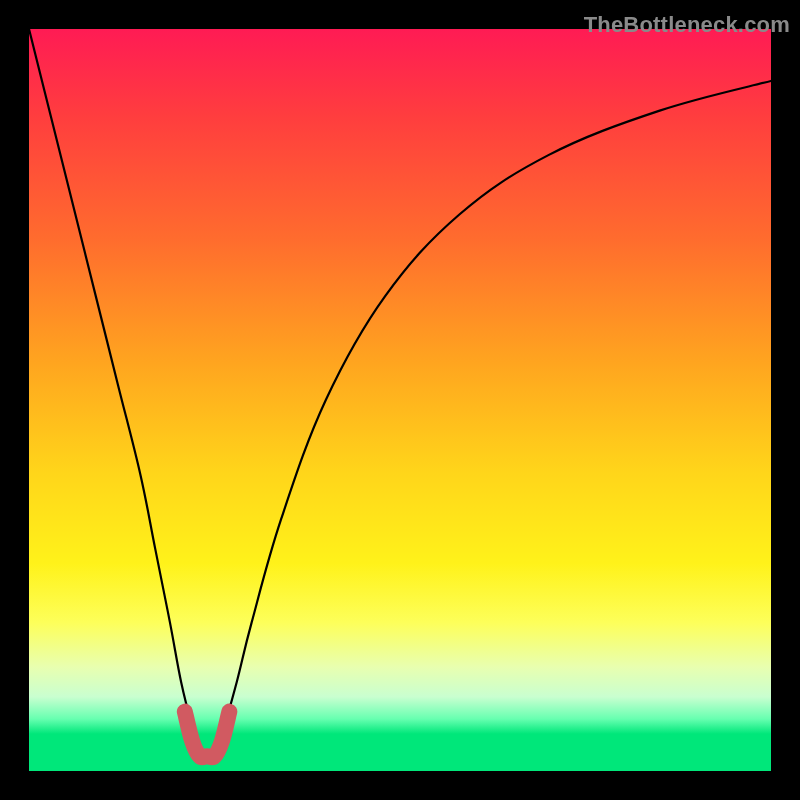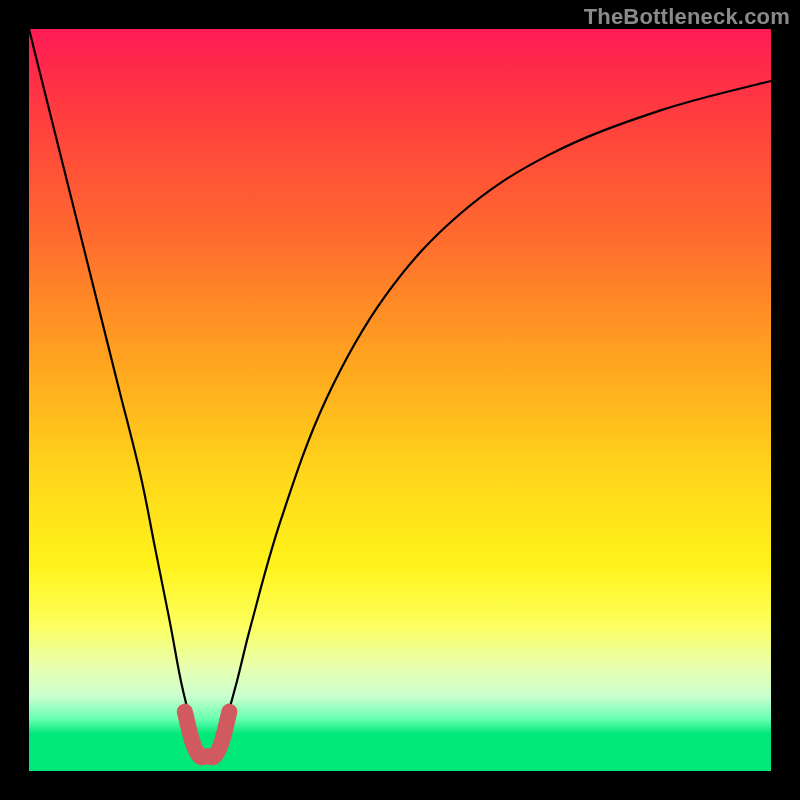--- a/index.html
+++ b/index.html
@@ -26,21 +26,21 @@
       #fdff5a 80%,
       #e8ffb0 86%,
       #c9ffd0 90%,
       #66ffb0 93%,
       #00e77a 95%,
       #00e77a 100%
     );
   }
   .watermark {
     position: absolute;
-    top: 4px;
+    top: 12px;
     right: 10px;
     font-family: Arial, Helvetica, sans-serif;
     font-size: 22px;
     font-weight: 600;
     color: #8a8a8a;
     letter-spacing: 0.2px;
     user-select: none;
   }
   svg.plot {
     position: absolute;

